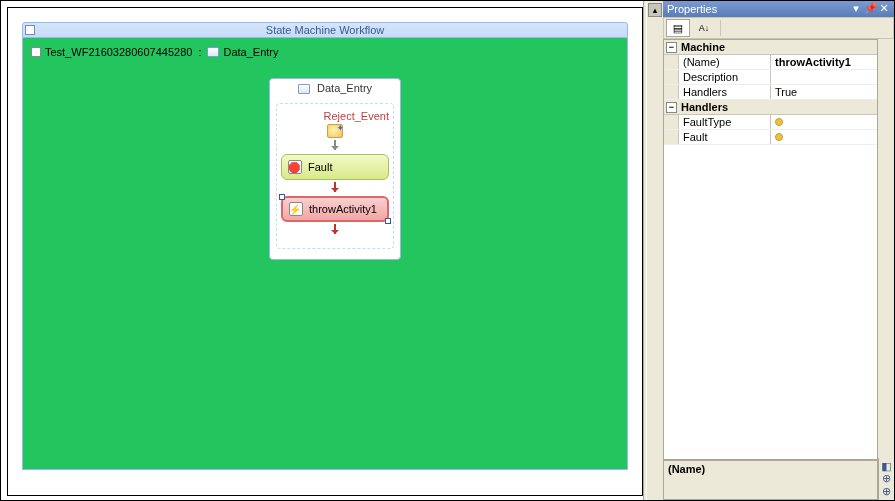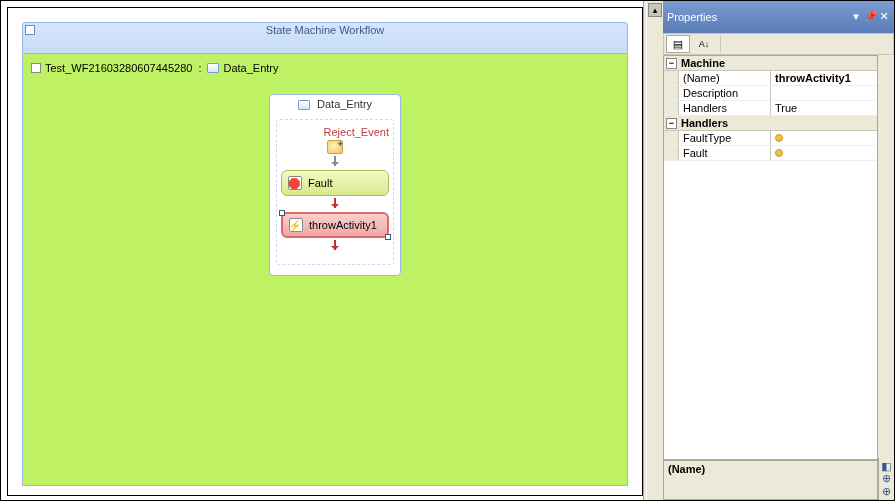--- a/index.html
+++ b/index.html
@@ -6,23 +6,23 @@
   html, body { margin: 0; padding: 0; height: 100%; width: 895px; overflow: hidden; }
   body { border: 1px solid #000; background: #fff; }
   .app { display: flex; height: 499px; width: 893px; }
   
   
   .designer { flex: 0 0 636px; background: #fff; border: 1px solid #000; margin: 6px 0 4px 6px; position: relative; }
   .splitter { flex: 0 0 4px; background: #ece9d8; border-left: 1px solid #aca899; border-right: 1px solid #fff; }
   .right-scroll-gutter { flex: 0 0 16px; background: #ece9d8; position: relative; }
   .scroll-arrow-up { position: absolute; top: 2px; left: 1px; width: 14px; height: 14px; background: #c8c6b8; border: 1px solid #888; text-align: center; line-height: 12px; font-size: 9px; }
   
-  .canvas-title { margin: 14px 14px 0 14px; height: 32px; background: linear-gradient(#d4e5fb,#c8dcf8); border: 1px solid #9ab8e6; border-radius: 3px 3px 0 0; text-align: center; line-height: 14px; color: #3a5a8a; position: relative; }
+  .canvas-title { margin: 14px 14px 0 14px; height: 16px; background: linear-gradient(#d4e5fb,#c8dcf8); border: 1px solid #9ab8e6; border-radius: 3px 3px 0 0; text-align: center; line-height: 14px; color: #3a5a8a; position: relative; }
   .canvas-title .title-box { position: absolute; left: 2px; top: 2px; width: 10px; height: 10px; background: #fff; border: 1px solid #6a8cc0; }
-  .canvas-body { margin: 0 14px 8px 14px; border: 1px solid #9ab8e6; border-top: none; height: 432px; background: #bef264; position: relative; }
+  .canvas-body { margin: 0 14px 8px 14px; border: 1px solid #9ab8e6; border-top: none; height: 432px; background: #22c55e; position: relative; }
   
   .breadcrumb { position: absolute; left: 8px; top: 8px; display: flex; align-items: center; gap: 4px; }
   .bc-icon { width: 10px; height: 10px; background: #fff; border: 1px solid #888; }
   .bc-sep { padding: 0 2px; }
   .bc-icon2 { width: 12px; height: 10px; background: linear-gradient(#fff,#dbe8fb); border: 1px solid #7a9cd0; border-radius: 1px; }
   
   .state-box { position: absolute; left: 246px; top: 40px; width: 132px; border: 1px solid #9ab8e6; border-radius: 4px; background: #fff; padding-bottom: 10px; }
   .state-header { height: 18px; text-align: center; line-height: 18px; color: #333; }
   .state-header .shicon { display: inline-block; width: 12px; height: 10px; background: linear-gradient(#fff,#dbe8fb); border: 1px solid #7a9cd0; border-radius: 1px; margin-right: 4px; vertical-align: middle; }
   
@@ -37,21 +37,21 @@
   .vconn.red { background: #b33; }
   
   .activity { height: 26px; border-radius: 6px; display: flex; align-items: center; padding: 0 6px; gap: 6px; position: relative; }
   .activity .aicon { width: 14px; height: 14px; border: 1px solid #888; border-radius: 2px; background: #fff; display: flex; align-items: center; justify-content: center; font-size: 10px; }
   .reject { background: linear-gradient(#f3fac7,#d8e98a); border: 1px solid #a6c25c; }
   .throw { background: linear-gradient(#f9d0d0,#f2a6a6); border: 2px solid #d66; }
   .sel-handle { position: absolute; width: 6px; height: 6px; background: #fff; border: 1px solid #3a5a8a; }
   
   
   .right { flex: 1 1 auto; display: flex; flex-direction: column; background: #ece9d8; }
-  .prop-title { height: 14px; background: linear-gradient(#7a9cd0,#5a7cb8); color: #fff; padding: 16px 4px; line-height: 18px; display: flex; align-items: center; justify-content: space-between; }
+  .prop-title { height: 14px; background: linear-gradient(#7a9cd0,#5a7cb8); color: #fff; padding: 8px 4px; line-height: 18px; display: flex; align-items: center; justify-content: space-between; }
   .prop-title .pin { width: 12px; height: 12px; text-align: center; line-height: 10px; }
   .prop-toolbar { height: 22px; background: #ece9d8; border: 1px solid #c8c6b8; display: flex; align-items: center; padding: 0 2px; gap: 2px; }
   .tb-btn { width: 24px; height: 18px; border: 1px solid transparent; display: flex; align-items: center; justify-content: center; }
   .tb-btn.sel { border: 1px solid #aca899; background: #fff; }
   .tb-sep { width: 1px; height: 16px; background: #c8c6b8; margin: 0 2px; }
   
   .prop-grid { flex: 1 1 auto; background: #fff; border: 1px solid #aca899; overflow: hidden; }
   .pg-cat { height: 15px; background: #ece9d8; border-bottom: 1px solid #c8c6b8; display: flex; align-items: center; font-weight: bold; padding-left: 2px; }
   .pg-cat .expander { width: 11px; height: 11px; border: 1px solid #888; background: #fff; margin-right: 4px; text-align: center; line-height: 8px; font-size: 9px; }
   .pg-row { display: flex; height: 15px; border-bottom: 1px solid #eee; }

